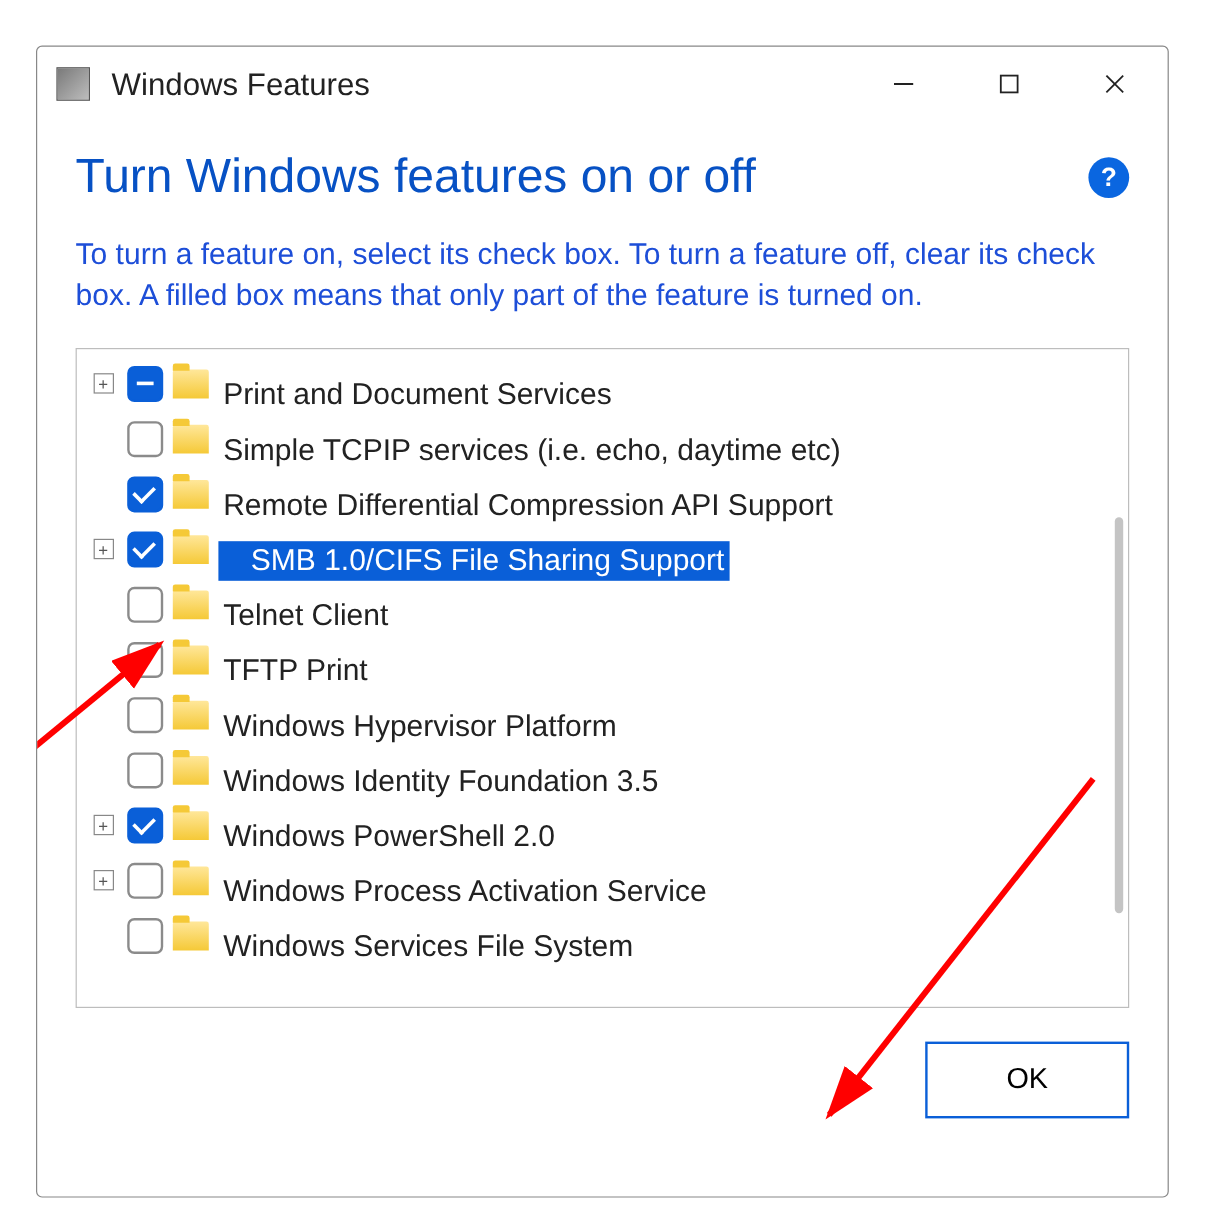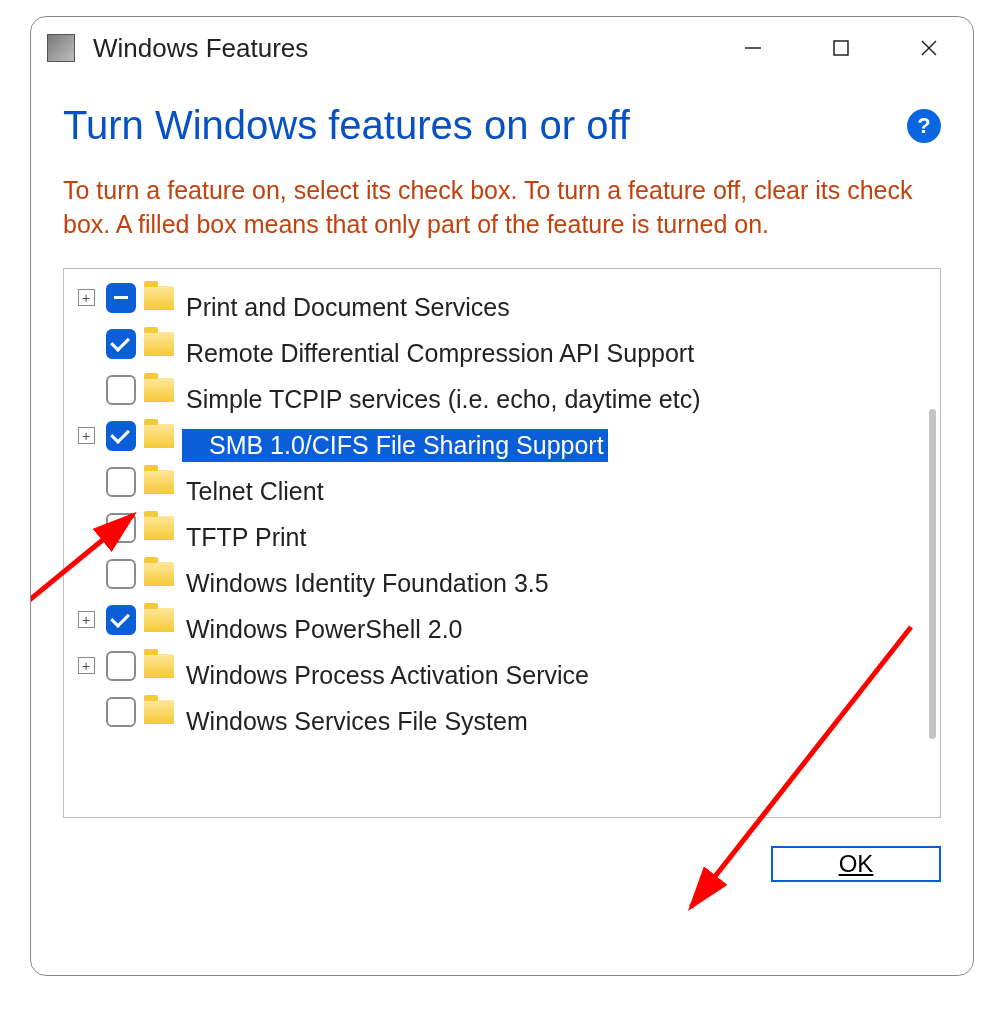--- a/index.html
+++ b/index.html
@@ -4,24 +4,24 @@
   <style>
     * { box-sizing: border-box; margin: 0; padding: 0; }
     body {
       font-family: "Segoe UI", Arial, sans-serif;
       background: #fff;
       width: 1004px;
       height: 1018px;
     }
     .dialog {
       position: absolute;
-      left: 30px; top: 16px;
+      left: 30px; top: 38px;
       width: 944px; height: 960px;
       border: 1px solid #888;
-      border-radius: 16px;
+      border-radius: 5px;
       background: #fff;
       overflow: hidden;
     }
     .titlebar {
       display: flex;
       align-items: center;
       height: 62px;
       padding-left: 16px;
     }
     .title-icon {
@@ -50,21 +50,21 @@
       width: 34px; height: 34px;
       border-radius: 50%;
       background: #0a66e0;
       color: #fff;
       font-size: 22px; font-weight: bold;
       display: flex; align-items: center; justify-content: center;
     }
     .desc {
       margin-top: 26px;
       font-size: 25px;
-      color: #c2410c;
+      color: #1d4ed8;
       line-height: 1.35;
     }
     .tree-container {
       margin-top: 26px;
       border: 1px solid #bdbdbd;
       height: 550px;
       position: relative;
       overflow: hidden;
     }
     .tree {
@@ -139,25 +139,25 @@
       width: 7px; height: 330px;
       background: #c4c4c4;
       border-radius: 4px;
     }
     .button-row {
       display: flex; justify-content: flex-end;
       gap: 24px;
       padding: 28px 32px 0 0;
     }
     .btn {
-      width: 170px; height: 36px;
+      width: 170px; height: 64px;
       border: 1px solid #bdbdbd;
       background: #fff;
       font-size: 24px;
-      display: flex; align-items: center; justify-content: center; text-decoration: underline;
+      display: flex; align-items: center; justify-content: center;
     }
     .btn.primary { border: 2px solid #0a5fd8; }
     
     .arrow {
       position: absolute;
       pointer-events: none;
     }
     .arrow svg { overflow: visible; }
   </style>
 </head>
@@ -201,49 +201,55 @@
           <div class="tree-row">
             <div class="expand-slot">
               <div class="expand-box">+</div>
             </div>
             <div class="checkbox partial"></div>
             <div class="folder-icon"></div>
             <div class="row-label">Print and Document Services</div>
           </div>
           <div class="tree-row">
             <div class="expand-slot"></div>
+            <div class="checkbox "></div>
+            <div class="folder-icon"></div>
+            <div class="row-label">Simple TCPIP services (i.e. echo, daytime etc)</div>
+          </div>
+          <div class="tree-row">
+            <div class="expand-slot"></div>
             <div class="checkbox checked"></div>
             <div class="folder-icon"></div>
             <div class="row-label">Remote Differential Compression API Support</div>
-          </div>
-          <div class="tree-row">
-            <div class="expand-slot"></div>
-            <div class="checkbox "></div>
-            <div class="folder-icon"></div>
-            <div class="row-label">Simple TCPIP services (i.e. echo, daytime etc)</div>
           </div>
           <div class="tree-row">
             <div class="expand-slot">
               <div class="expand-box">+</div>
             </div>
             <div class="checkbox checked"></div>
             <div class="folder-icon"></div>
             <div class="row-label selected">SMB 1.0/CIFS File Sharing Support</div>
           </div>
           <div class="tree-row">
             <div class="expand-slot"></div>
             <div class="checkbox "></div>
             <div class="folder-icon"></div>
             <div class="row-label">Telnet Client</div>
           </div>
           <div class="tree-row">
             <div class="expand-slot"></div>
             <div class="checkbox "></div>
             <div class="folder-icon"></div>
             <div class="row-label">TFTP Print</div>
+          </div>
+          <div class="tree-row">
+            <div class="expand-slot"></div>
+            <div class="checkbox "></div>
+            <div class="folder-icon"></div>
+            <div class="row-label">Windows Hypervisor Platform</div>
           </div>
           <div class="tree-row">
             <div class="expand-slot"></div>
             <div class="checkbox "></div>
             <div class="folder-icon"></div>
             <div class="row-label">Windows Identity Foundation 3.5</div>
           </div>
           <div class="tree-row">
             <div class="expand-slot">
               <div class="expand-box">+</div>

